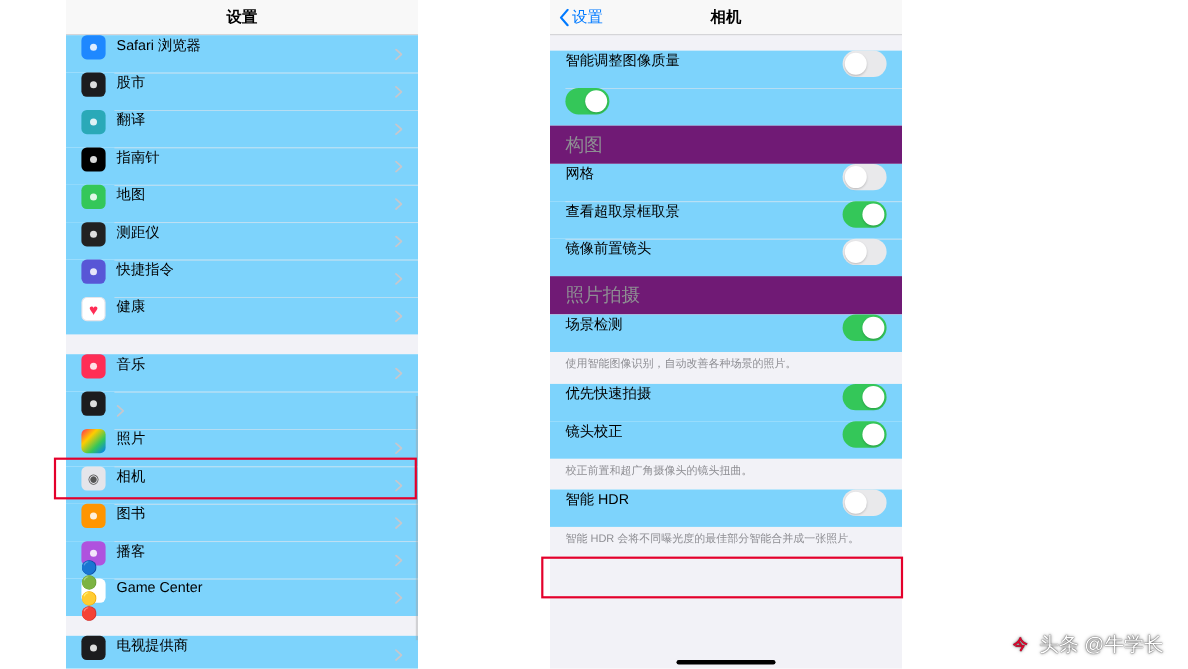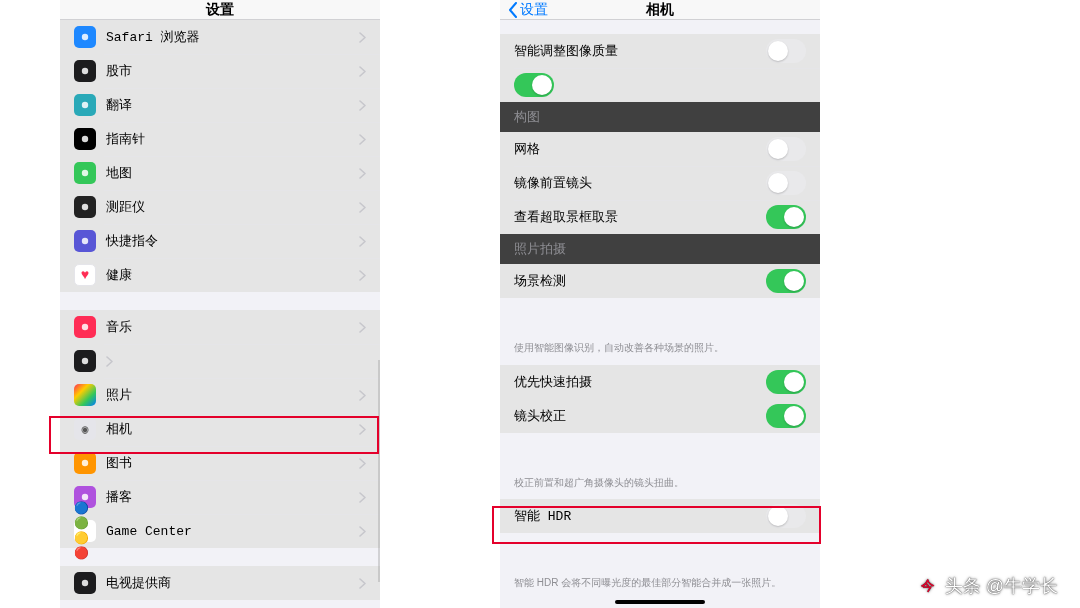--- a/index.html
+++ b/index.html
@@ -13,64 +13,61 @@
     padding: 0 60px;
     position: relative;
   }
   .phone {
     width: 320px;
     background: #f2f2f7;
     position: relative;
     overflow: hidden;
   }
   .nav {
-    height: 20px;
+    height: 32px;
     background: #f8f8f8;
     border-bottom: 1px solid #d1d1d4;
     display: flex;
     align-items: center;
     justify-content: center;
     position: relative;
     font-size: 14px;
   }
   .nav-title { font-weight: 600; color: #000; }
   .nav-back {
     position: absolute;
     left: 8px;
     color: #007aff;
     display: flex;
     align-items: center;
     font-size: 14px;
   }
   .nav-back svg { width: 10px; height: 16px; margin-right: 2px; }
   .group { background: #fff; }
   .section-header {
-    font-size: 13px;
+    font-size: 17px;
     color: #8e8e93;
     padding: 6px 14px 6px;
-    background: #404040;
+    background: #701a75;
   }
   .section-footer {
     font-size: 10px;
     color: #8e8e93;
     padding: 5px 14px 10px;
     background: #f2f2f7;
     line-height: 1.35;
-    margin-top: 38px;
   }
   .row {
     display: flex;
-    align-items: center;
     height: 34px;
     padding: 0 14px;
-    background: #e5e5e5;
+    background: #7dd3fc;
     position: relative;
     font-size: 13px;
     color: #000;
-    font-family: Liberation Mono, monospace;
   }
   .row + .row::before {
     content: "";
     position: absolute;
     left: 44px;
     right: 0;
     top: 0;
     height: 1px;
     background: #e5e5ea;
     transform: scaleY(.5);
@@ -421,26 +418,26 @@
           <span class="switch on"></span>
         </div>
       </div>
       <div class="section-header">构图</div>
       <div class="group">
         <div class="row no-icon">
           <span class="label">网格</span>
           <span class="switch off"></span>
         </div>
         <div class="row no-icon">
+          <span class="label">查看超取景框取景</span>
+          <span class="switch on"></span>
+        </div>
+        <div class="row no-icon">
           <span class="label">镜像前置镜头</span>
           <span class="switch off"></span>
-        </div>
-        <div class="row no-icon">
-          <span class="label">查看超取景框取景</span>
-          <span class="switch on"></span>
         </div>
       </div>
       <div class="section-header">照片拍摄</div>
       <div class="group">
         <div class="row no-icon">
           <span class="label">场景检测</span>
           <span class="switch on"></span>
         </div>
       </div>
       <div class="section-footer">使用智能图像识别，自动改善各种场景的照片。</div>

